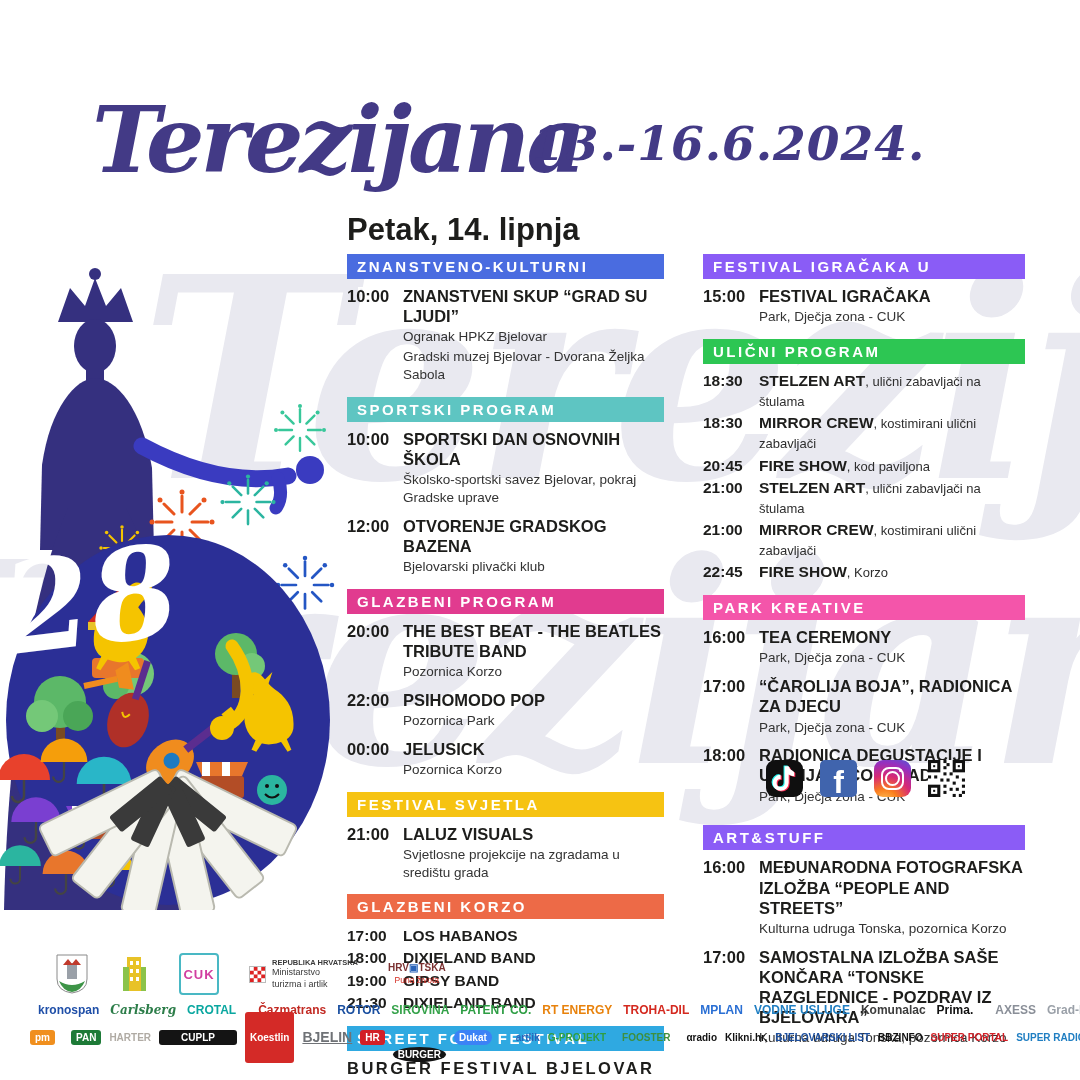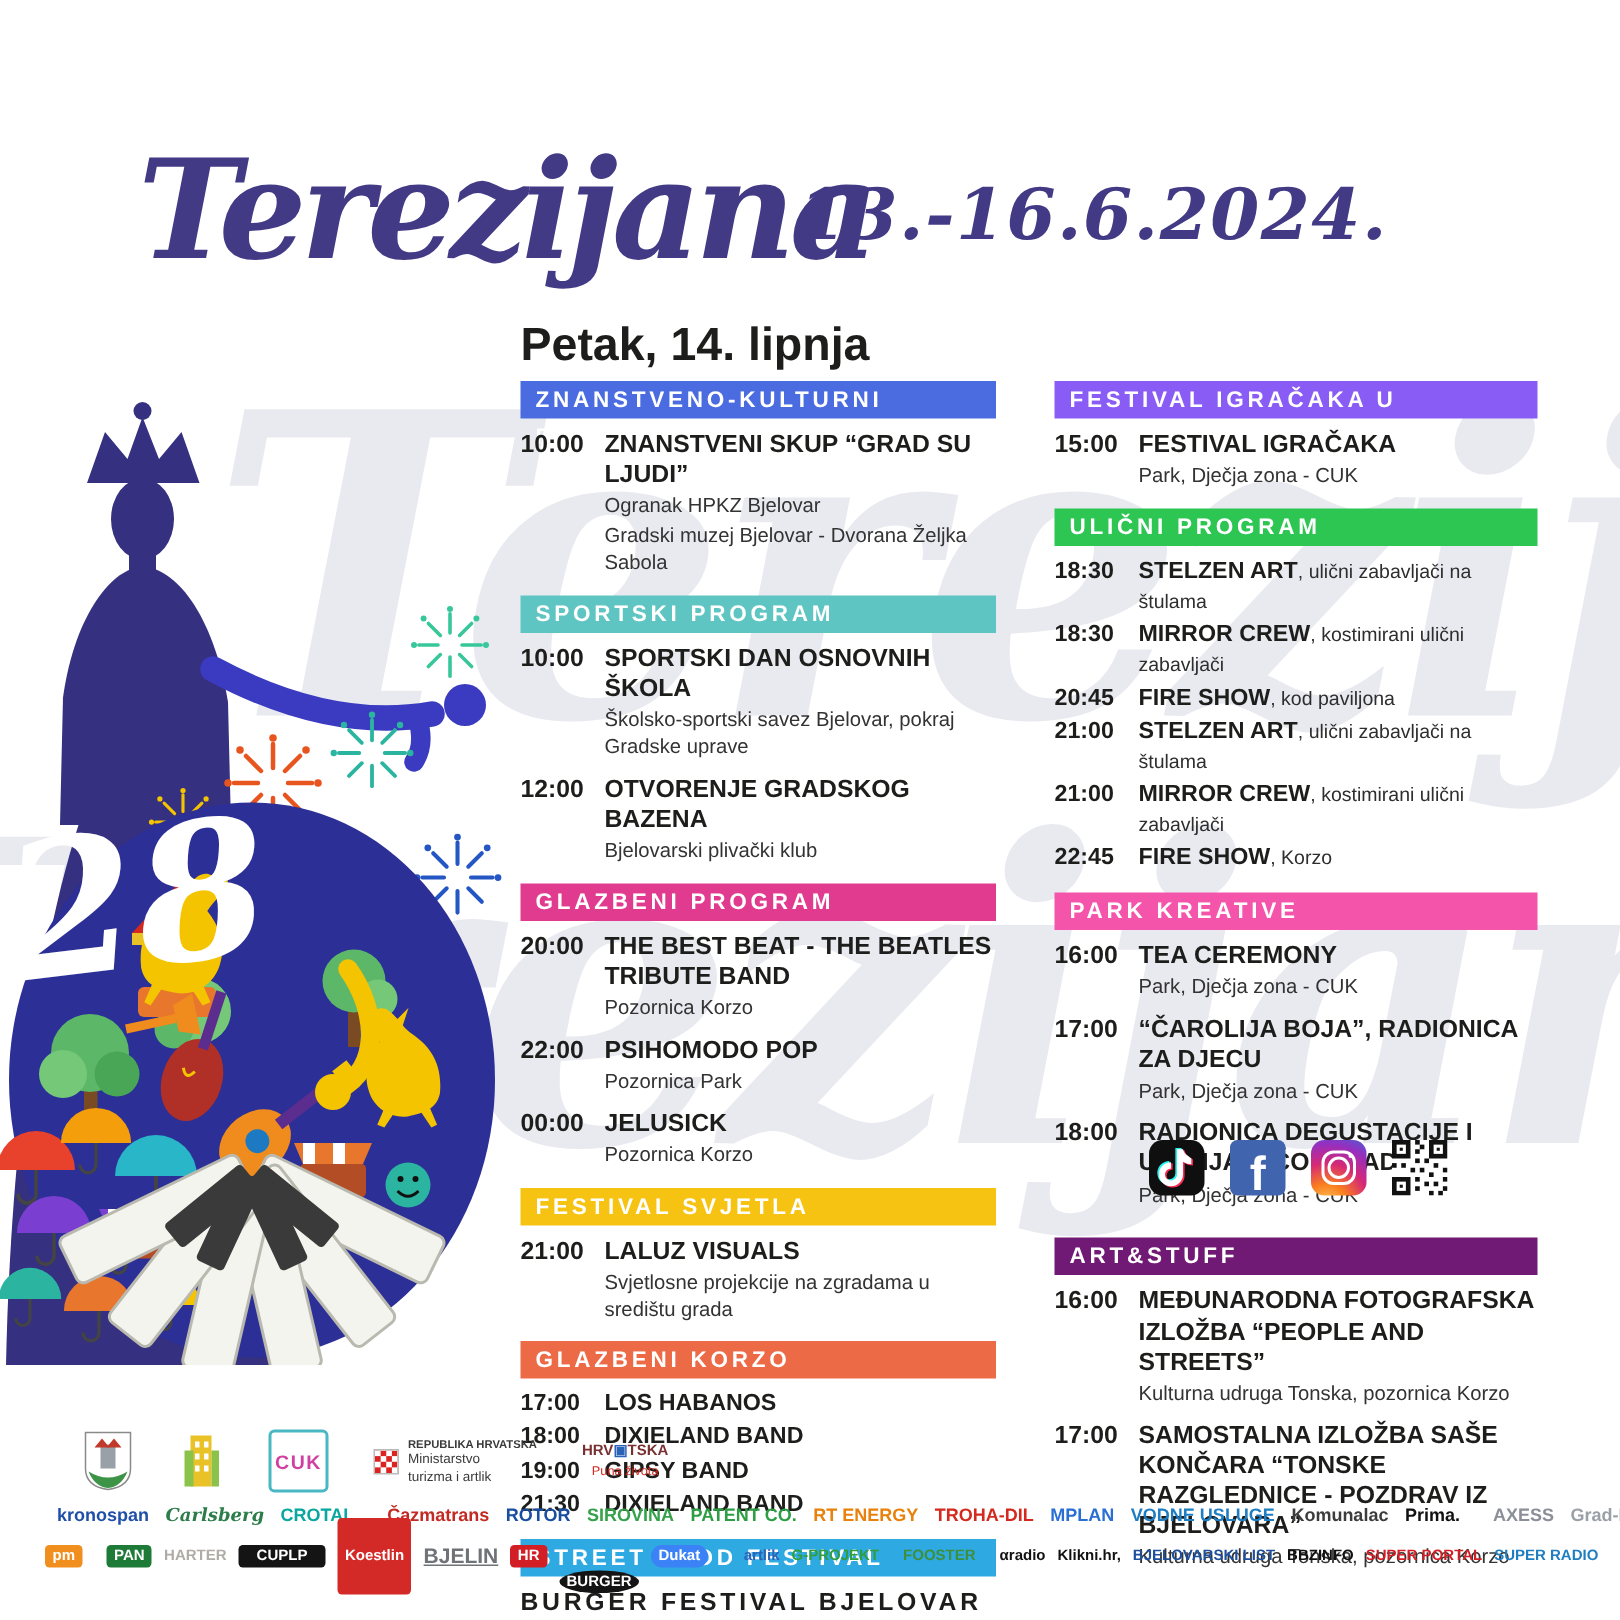--- a/index.html
+++ b/index.html
@@ -387,21 +387,21 @@
         </div>
         <div class="item">
           <div class="time">18:00</div>
           <div class="ibody">
             <div class="ititle">RADIONICA DEGUSTACIJE I UČENJA O ČOKOLADI</div>
             <div class="sub">Park, Dječja zona - CUK</div>
           </div>
         </div>
       </section>
       <section class="sec">
-        <div class="sec-header" style="background: #701a75; margin-top: 20px;">ART&amp;STUFF</div>
+        <div class="sec-header" style="background: #8b5cf6; margin-top: 20px;">ART&amp;STUFF</div>
         <div class="item">
           <div class="time">16:00</div>
           <div class="ibody">
             <div class="ititle">MEĐUNARODNA FOTOGRAFSKA IZLOŽBA “PEOPLE AND STREETS”</div>
             <div class="sub">Kulturna udruga Tonska, pozornica Korzo</div>
           </div>
         </div>
         <div class="item">
           <div class="time">17:00</div>
           <div class="ibody">
@@ -525,21 +525,21 @@
       <span class="chip" style="font-size: 12px; color: rgb(17, 17, 17);">Prima.</span>
       <span class="mark" style="width: 16px; height: 14px; background: rgb(47, 158, 63);"></span>
       <span class="chip" style="font-size: 12px; color: rgb(138, 143, 152);">AXESS</span>
       <span class="chip" style="font-size: 12px; color: rgb(154, 160, 168);">Grad-IM</span>
     </div>
   <div class="sponsor-row row-low" id="row-low">
       <span class="chip" style="font-size: 10px; color: rgb(255, 255, 255); background: rgb(240, 143, 30); padding: 2px 5px; border-radius: 3px;">pm</span>
       <span class="mark" style="width: 16px; height: 14px; background: rgb(42, 167, 160);"></span>
       <span class="chip" style="font-size: 10px; color: rgb(255, 255, 255); background: rgb(29, 122, 55); padding: 2px 5px; border-radius: 3px;">PAN</span>
       <span class="chip" style="font-size: 10px; color: rgb(176, 171, 164);">HARTER</span>
-      <span class="chip" style="font-size: 10px; color: rgb(255, 255, 255); background: rgb(20, 20, 20); padding: 2px 12px; border-radius: 3px;">CUPLP</span>
+      <span class="chip" style="font-size: 10px; color: rgb(255, 255, 255); background: rgb(20, 20, 20); padding: 2px 22px; border-radius: 3px;">CUPLP</span>
       <span class="chip" style="font-size: 10px; color: rgb(255, 255, 255); background: rgb(212, 42, 39); padding: 20px 5px; border-radius: 3px;">Koestlin</span>
       <span class="chip" style="font-size: 14px; color: rgb(111, 114, 118); text-decoration: underline;">BJELIN</span>
       <span class="chip" style="font-size: 10px; color: rgb(255, 255, 255); background: rgb(210, 31, 38); padding: 2px 5px; border-radius: 3px;">HR</span>
       <span class="chip" style="font-size: 10px; color: rgb(255, 255, 255); background: rgb(20, 20, 20); padding: 2px 5px; border-radius: 50%; margin-top: 35px;">BURGER</span>
       <span class="chip" style="font-size: 10px; color: rgb(255, 255, 255); background: #3b82f6; padding: 2px 5px; border-radius: 10px;">Dukat</span>
       <span class="mark" style="width: 16px; height: 14px; background: rgb(47, 158, 63);"></span>
       <span class="mark" style="width: 16px; height: 14px; background: rgb(194, 42, 35);"></span>
       <span class="chip" style="font-size: 10px; color: rgb(42, 99, 184);">artlik</span>
       <span class="chip" style="font-size: 10px; color: rgb(47, 158, 63);">G-PROJEKT</span>
       <span class="mark" style="width: 16px; height: 14px; background: rgb(61, 143, 61);"></span>

